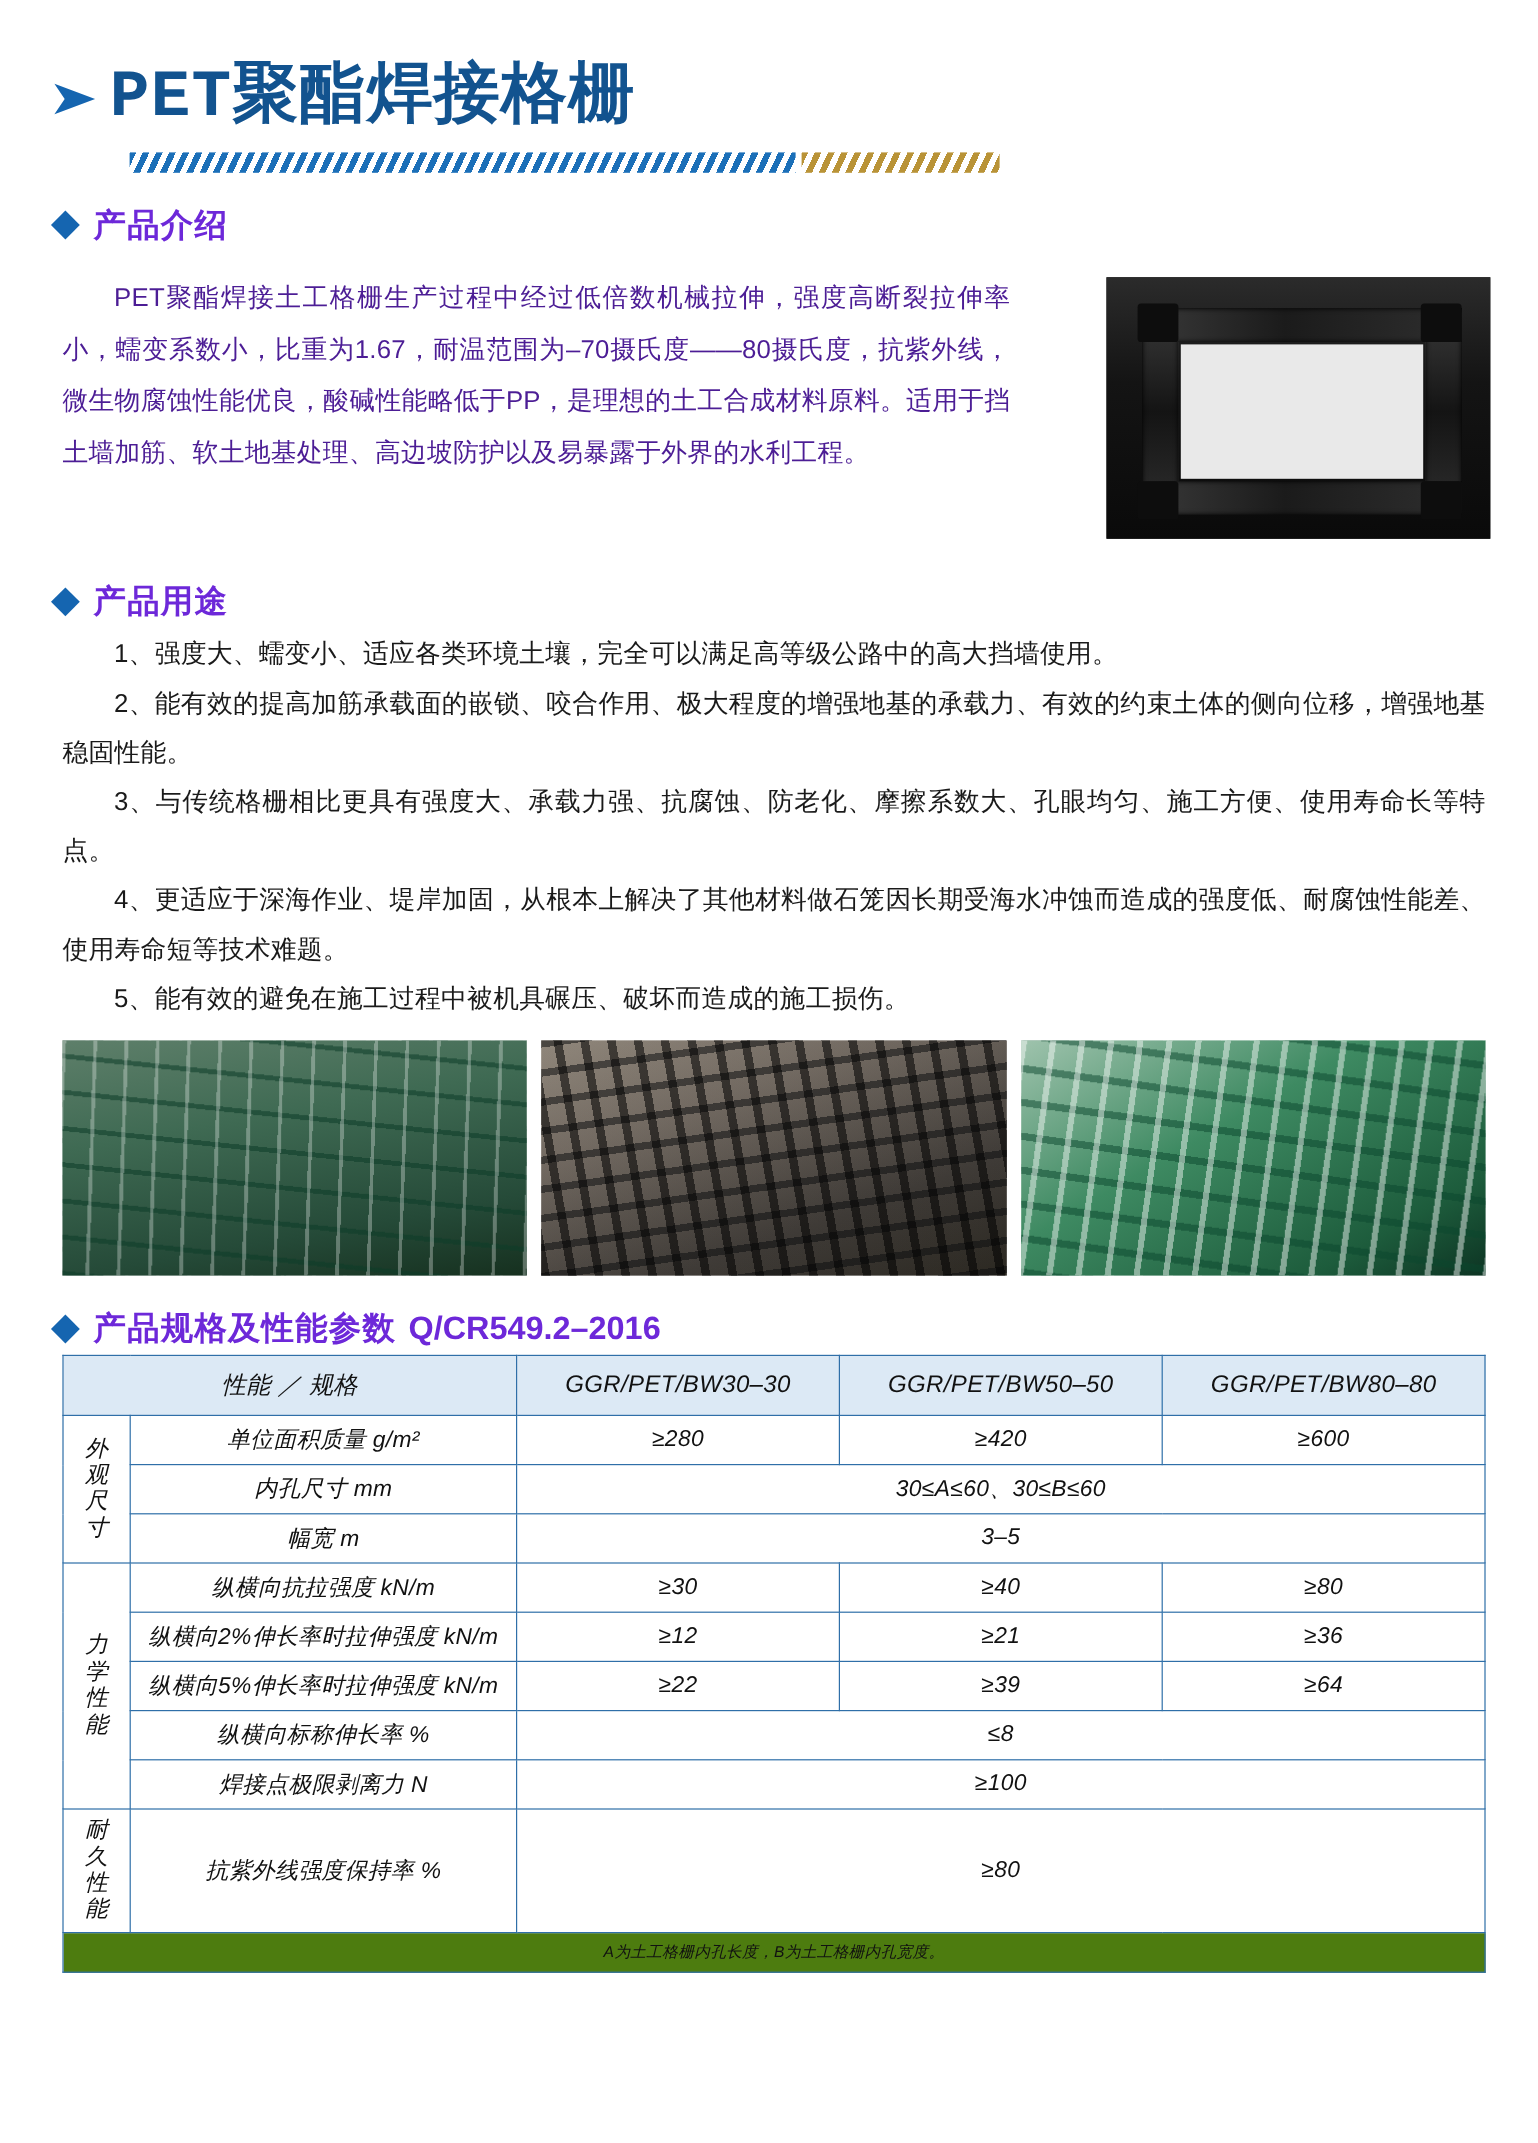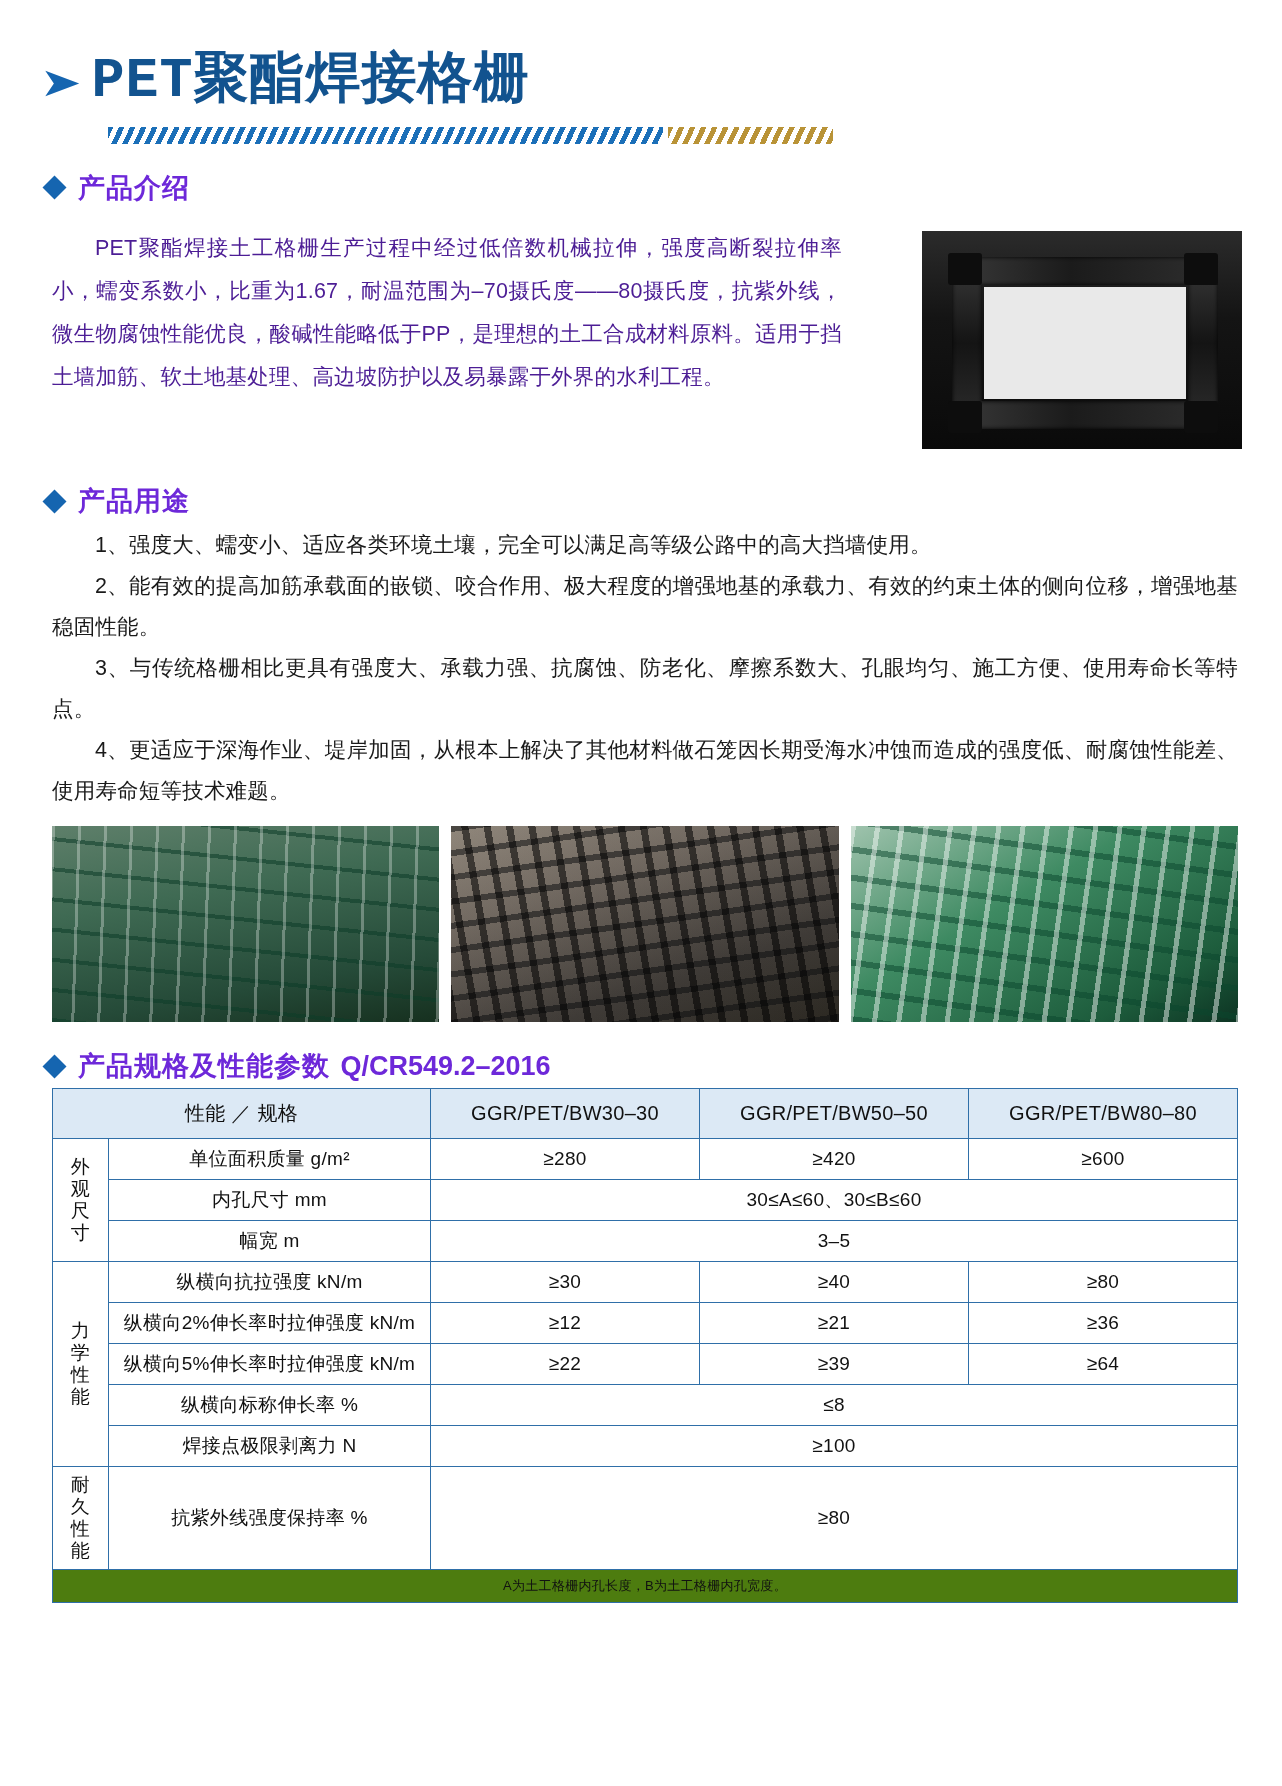--- a/index.html
+++ b/index.html
@@ -170,21 +170,21 @@
       linear-gradient(160deg,#8d8478 0%, #6a625a 30%, #2e2b28 70%, #17150f 100%);
   }
   .photo3 {
     background:
       repeating-linear-gradient(98deg, rgba(255,255,255,.45) 0 5px, rgba(255,255,255,0) 5px 24px),
       repeating-linear-gradient(8deg, rgba(10,70,45,.5) 0 6px, rgba(255,255,255,0) 6px 28px),
       linear-gradient(150deg,#9fc3ad 0%, #3e8a62 40%, #1d5c3c 80%, #0d3423 100%);
   }
 
   
-  .table-wrap { margin: 0 44px 0 52px; }
+  .table-wrap { margin: 0 44px 0 52px; font-style: italic; }
   table.spec {
     width: 100%;
     border-collapse: collapse;
     font-size: 19px;
     table-layout: fixed;
   }
   table.spec td, table.spec th {
     border: 1px solid #2f6fa8;
     text-align: center;
     vertical-align: middle;
@@ -262,20 +262,21 @@
 
   <div class="sec-head">
     <span class="sec-diamond"></span>
     <span class="sec-title">产品用途</span>
   </div>
   <div class="usage">
     <p>1、强度大、蠕变小、适应各类环境土壤，完全可以满足高等级公路中的高大挡墙使用。</p>
     <p>2、能有效的提高加筋承载面的嵌锁、咬合作用、极大程度的增强地基的承载力、有效的约束土体的侧向位移，增强地基稳固性能。</p>
     <p>3、与传统格栅相比更具有强度大、承载力强、抗腐蚀、防老化、摩擦系数大、孔眼均匀、施工方便、使用寿命长等特点。</p>
     <p>4、更适应于深海作业、堤岸加固，从根本上解决了其他材料做石笼因长期受海水冲蚀而造成的强度低、耐腐蚀性能差、使用寿命短等技术难题。</p>
+    <p>5、能有效的避免在施工过程中被机具碾压、破坏而造成的施工损伤。</p>
   </div>
 
   <div class="photos">
     <div class="photo photo1"></div>
     <div class="photo photo2"></div>
     <div class="photo photo3"></div>
   </div>
 
   <div class="sec-head">
     <span class="sec-diamond"></span>

